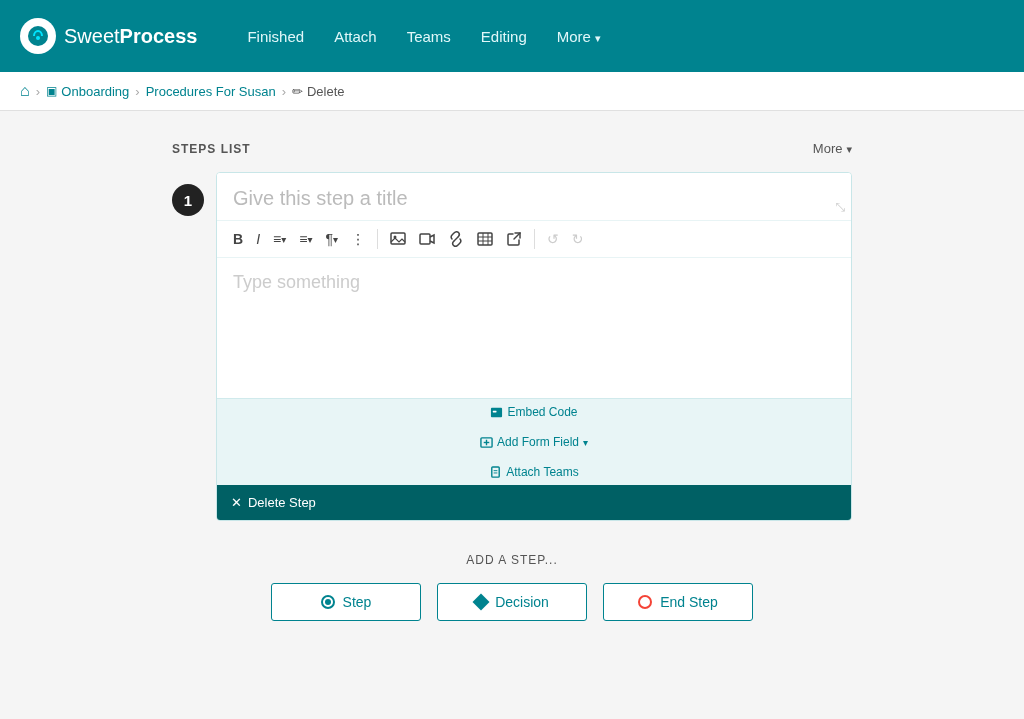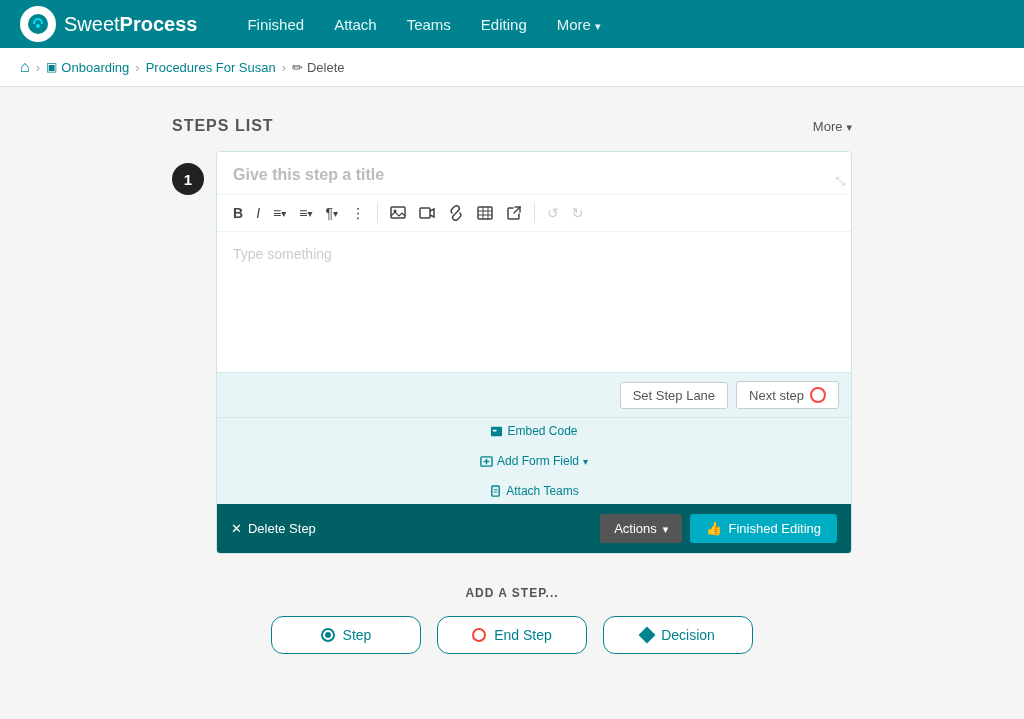--- a/index.html
+++ b/index.html
@@ -1,21 +1,21 @@
 <!DOCTYPE html>
 <html><head>
   <meta charset="utf-8">
   <style>
     * { box-sizing: border-box; margin: 0; padding: 0; }
     body { font-family: 'Segoe UI', Arial, sans-serif; background: #f5f5f5; font-size: 14px; color: #333; }
 
     
     .navbar {
       background: #00838f;
-      height: 48px;
+      height: 72px;
       display: flex;
       align-items: center;
       padding: 0 20px;
       gap: 30px;
     }
     .navbar-brand {
       display: flex;
       align-items: center;
       gap: 8px;
       color: white;
@@ -75,21 +75,21 @@
     .steps-list-header {
       display: flex;
       justify-content: space-between;
       align-items: center;
       margin-bottom: 16px;
       max-width: 680px;
       margin-left: auto;
       margin-right: auto;
     }
     .steps-list-label {
-      font-size: 16px;
+      font-size: 12px;
       font-weight: 700;
       letter-spacing: 1px;
       color: #555;
       text-transform: uppercase;
     }
     .steps-more-btn {
       color: #555;
       font-size: 13px;
       cursor: pointer;
       display: flex; align-items: center; gap: 4px;
@@ -119,26 +119,25 @@
       flex: 1;
       border: 1px solid #c8e6e8;
       border-radius: 4px;
       background: #fff;
       overflow: hidden;
     }
     .step-title-input {
       width: 100%;
       border: none;
       outline: none;
-      font-size: 16px;
+      font-size: 20px;
       color: #404040;
       padding: 14px 16px 10px 16px;
       background: #fff;
       resize: none;
-      font-weight: bold;
     }
     .step-title-input::placeholder { color: #bbb; }
     .title-row {
       position: relative;
       border-bottom: 1px solid #e8f4f5;
     }
     .resize-icon {
       position: absolute;
       right: 6px; bottom: 6px;
       color: #ccc; font-size: 12px;
@@ -171,21 +170,21 @@
       margin: 0 4px;
     }
     .toolbar-group { display: flex; align-items: center; gap: 1px; }
 
     
     .editor-body {
       min-height: 140px;
       padding: 14px 16px;
       background: #fff;
     }
-    .editor-placeholder { color: #ccc; font-size: 14px; }
+    .editor-placeholder { color: #ccc; font-size: 18px; }
 
     
     .step-actions-row {
       background: #e8f5f6;
       padding: 8px 12px;
       display: flex;
       align-items: center;
       justify-content: flex-end;
       gap: 8px;
       border-top: 1px solid #d0eaec;
@@ -273,37 +272,37 @@
     }
 
     
     .add-step-section {
       max-width: 680px;
       margin: 32px auto 0 auto;
       text-align: center;
     }
     .add-step-label {
       font-size: 12px;
-      font-weight: 700;
+      font-weight: 400;
       letter-spacing: 1px;
       color: #555;
       text-transform: uppercase;
       margin-bottom: 16px;
     }
     .add-step-buttons {
       display: flex;
       justify-content: center;
       gap: 16px;
     }
     .add-step-btn {
       border: 1px solid #00838f;
       background: #fff;
       color: #00838f;
       padding: 10px 28px;
-      border-radius: 12px;
+      border-radius: 3px;
       font-size: 14px;
       cursor: pointer;
       display: flex; align-items: center; gap: 8px;
       min-width: 150px;
       justify-content: center;
     }
 
     
     .icon-radio {
       width: 14px; height: 14px;
@@ -474,27 +473,20 @@
         <div class="toolbar-group">
           <button class="toolbar-btn" style="color:#ccc;">↺</button>
           <button class="toolbar-btn" style="color:#ccc;">↻</button>
         </div>
       </div>
 
       <div class="editor-body">
         <span class="editor-placeholder">Type something</span>
       </div>
 
-      <div class="step-actions-row">
-        <button class="set-step-lane-btn">Set Step Lane</button>
-        <button class="next-step-btn">
-          <span>Next step</span>
-          <span class="next-step-circle"></span>
-        </button>
-      </div>
 
       <div class="embed-row">
         <a class="embed-link">
           <svg width="13" height="13" viewBox="0 0 14 14" fill="none">
             <rect x="1" y="2" width="12" height="10" rx="1" fill="#00838f"></rect>
             <rect x="3" y="5" width="4" height="2" rx="0.5" fill="#fff"></rect>
           </svg>
           <span>Embed Code</span>
         </a>
         <a class="embed-link">
@@ -514,45 +506,35 @@
           </svg>
           <span>Attach Teams</span>
         </a>
       </div>
 
       <div class="step-footer">
         <button class="delete-step-btn">
           <span>✕</span>
           <span>Delete Step</span>
         </button>
-        <div class="footer-right">
-          <button class="actions-btn">
-            <span>Actions</span>
-            <span class="chevron-down"></span>
-          </button>
-          <button class="finished-btn">
-            <span>👍</span>
-            <span>Finished Editing</span>
-          </button>
-        </div>
       </div>
     </div>
   </div>
 
   <div class="add-step-section">
     <div class="add-step-label">ADD A STEP...</div>
     <div class="add-step-buttons">
       <button class="add-step-btn">
         <span class="icon-radio"></span>
         <span>Step</span>
       </button>
       <button class="add-step-btn">
+        <span class="icon-diamond"></span>
+        <span>Decision</span>
+      </button>
+      <button class="add-step-btn">
         <span class="icon-circle-empty"></span>
         <span>End Step</span>
       </button>
-      <button class="add-step-btn">
-        <span class="icon-diamond"></span>
-        <span>Decision</span>
-      </button>
     </div>
   </div>
 
 </div>
 
 </body></html>

